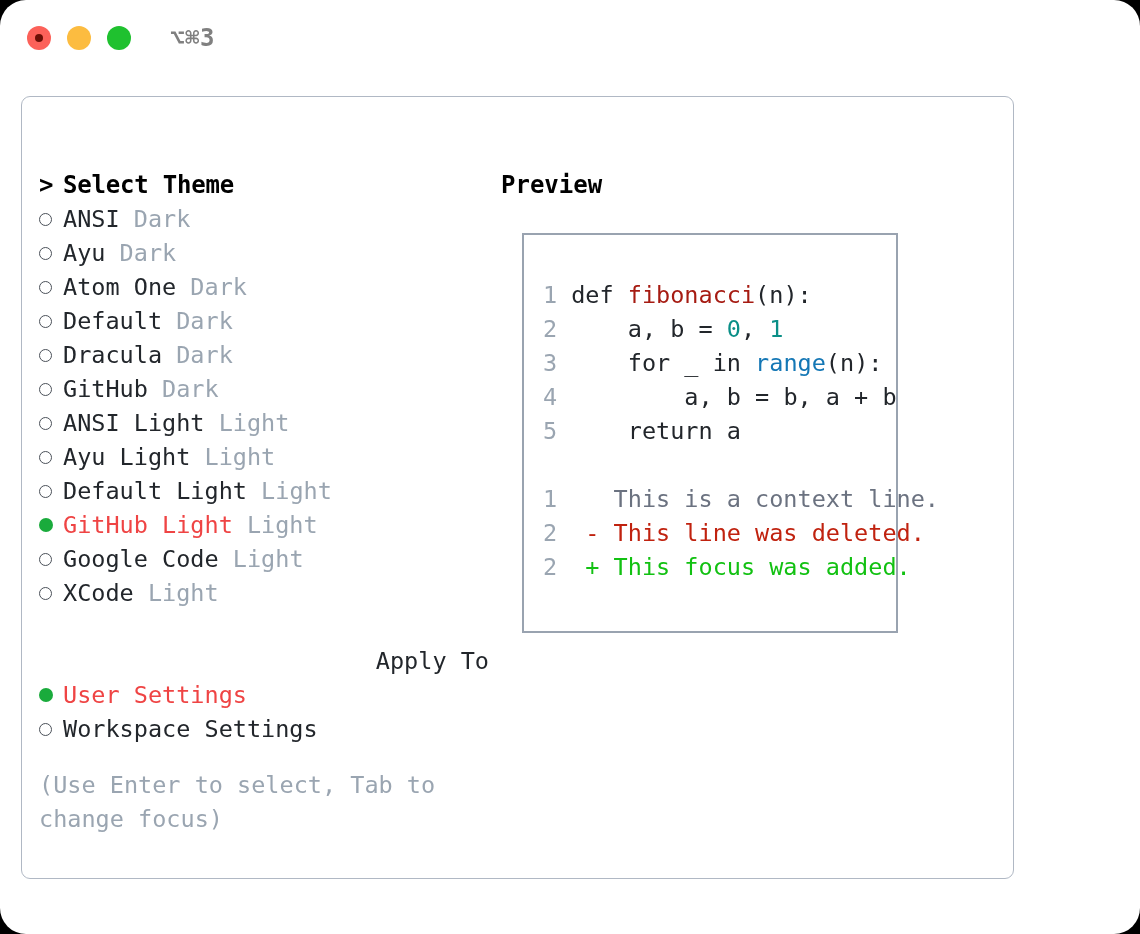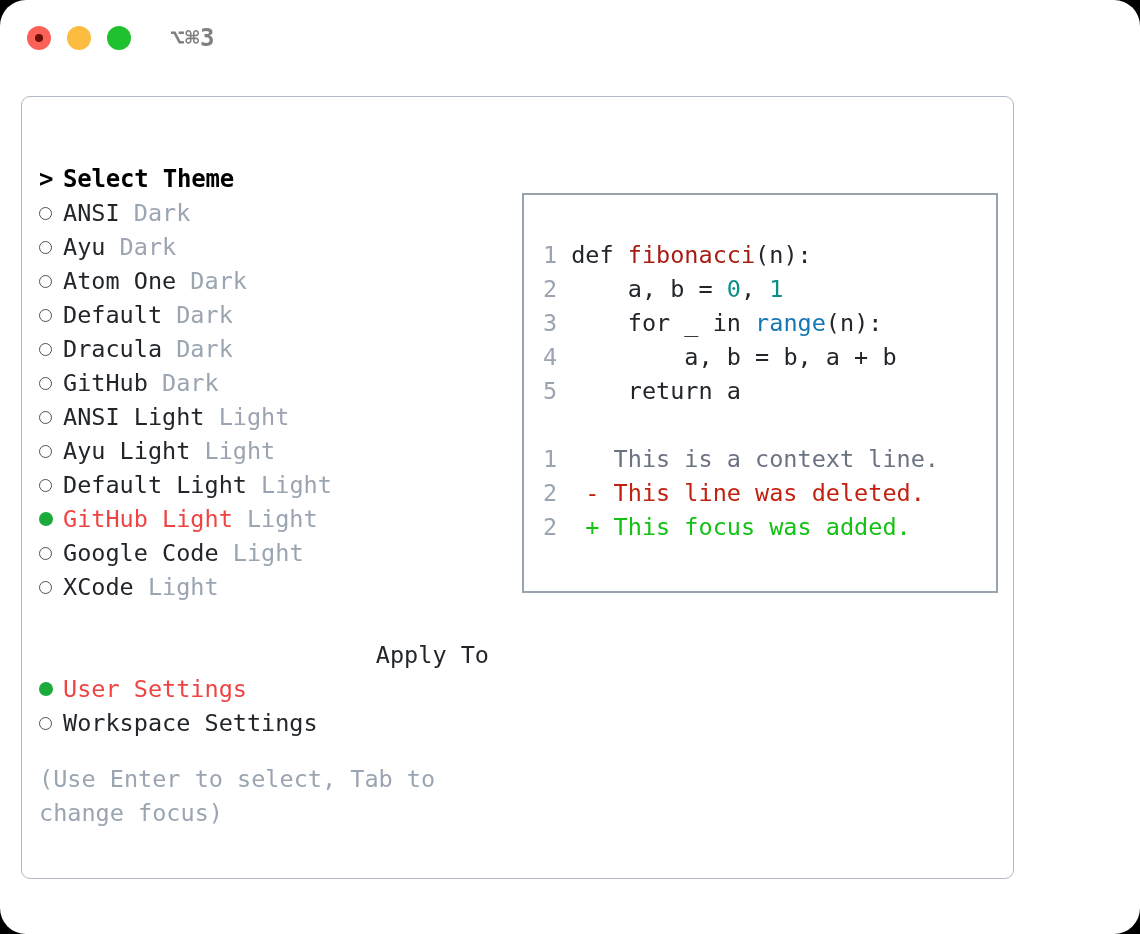--- a/index.html
+++ b/index.html
@@ -78,21 +78,21 @@
     width: 993px;
     height: 783px;
     border: 1px solid #b0b8c4;
     border-radius: 9px;
     box-sizing: border-box;
     background: #ffffff;
   }
 
   .columns {
     position: absolute;
-    left: 0; top: 10px;
+    left: 0; top: 16px;
     width: 100%;
     height: 100%;
   }
 
   
   .left-col {
     position: absolute;
     left: 17px;
     top: 55px;
     width: 450px;
@@ -166,21 +166,21 @@
   }
   .preview-title {
     font-size: 24px;
     font-weight: bold;
     color: #000000;
     line-height: 34px;
   }
   .preview-panel {
     margin-top: 31px;
     margin-left: 21px;
-    width: 476px;
+    width: 376px;
     height: 400px;
     border: 2px solid #99a3b0;
     box-sizing: border-box;
     background: #ffffff;
     position: relative;
   }
   .code-area {
     position: absolute;
     left: 19px;
     top: 43px;
@@ -249,20 +249,21 @@
 
         <div id="apply-list">
             <div class="row"><span class="marker"><span class="radio-filled"></span></span><span class="label selected">User Settings</span></div>
             <div class="row"><span class="marker"><span class="radio-empty"></span></span><span class="label">Workspace Settings</span></div>
           </div>
 
         <div class="hint">(Use Enter to select, Tab to change focus)</div>
       </div>
 
       <div class="right-col">
+        <div class="preview-title">Preview</div>
 
         <div class="preview-panel">
           <div class="code-area">
             <div id="code-lines">
                 <div class="code-line"><span class="gutter">1</span> <span class="tok-plain">def </span><span class="tok-fn">fibonacci</span><span class="tok-plain">(n):</span></div>
                 <div class="code-line"><span class="gutter">2</span> <span class="tok-plain">    a, b = </span><span class="tok-num">0</span><span class="tok-plain">, </span><span class="tok-num">1</span></div>
                 <div class="code-line"><span class="gutter">3</span> <span class="tok-plain">    for _ in </span><span class="tok-call">range</span><span class="tok-plain">(n):</span></div>
                 <div class="code-line"><span class="gutter">4</span> <span class="tok-plain">        a, b = b, a + b</span></div>
                 <div class="code-line"><span class="gutter">5</span> <span class="tok-plain">    return a</span></div>
               </div>

